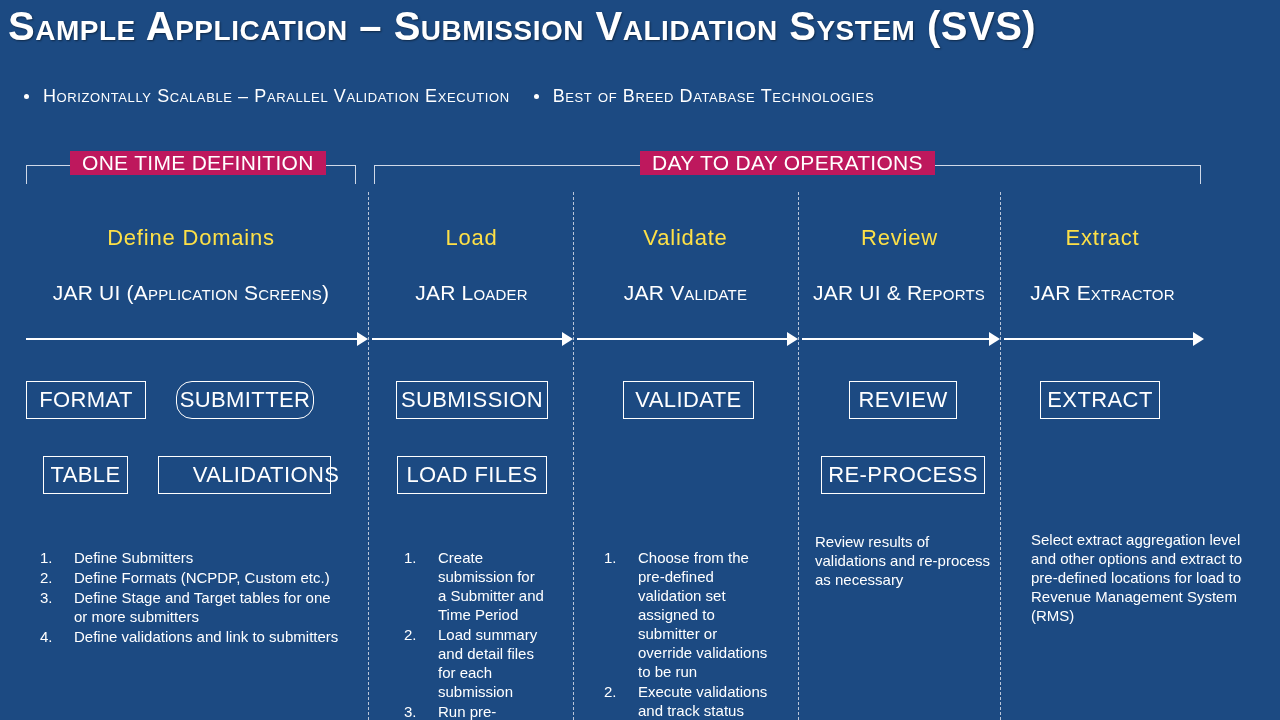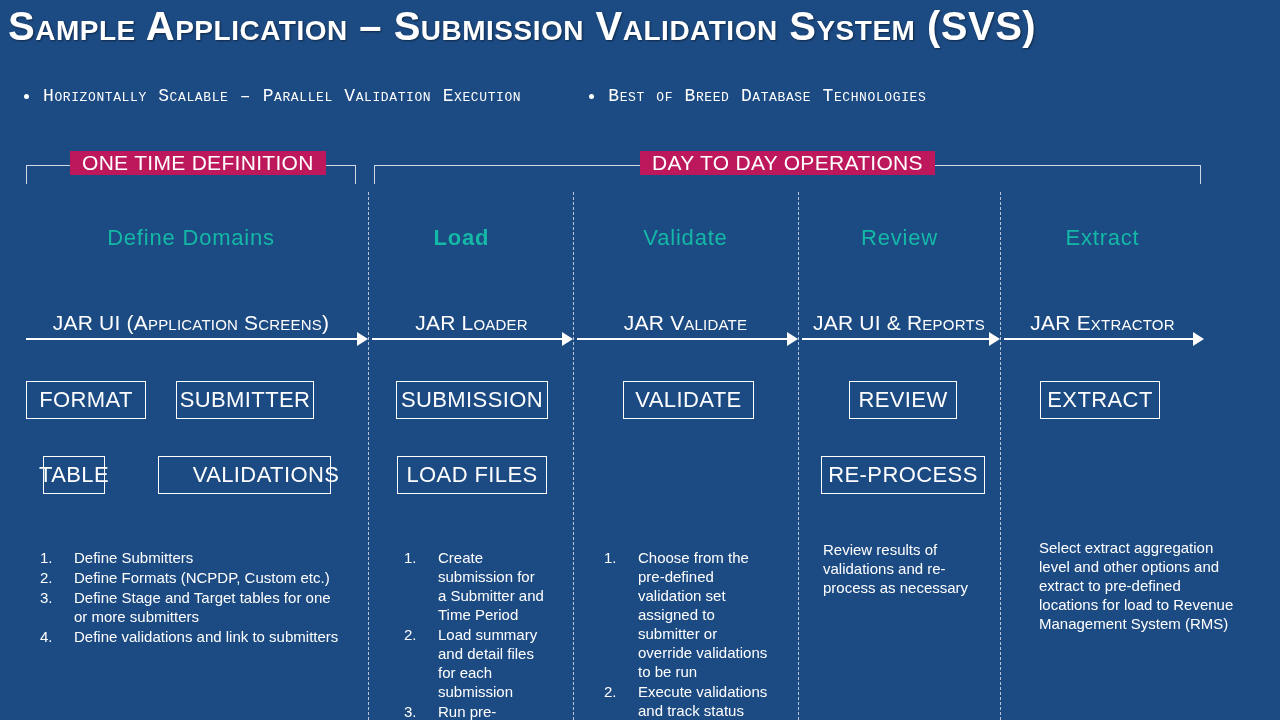--- a/index.html
+++ b/index.html
@@ -16,24 +16,23 @@
   
   .title{
     position:absolute;left:8px;top:4px;width:1240px;
     font-size:40px;letter-spacing:0.5px;font-weight:bold;
     font-variant:small-caps;
     white-space:nowrap;
     text-shadow:1px 1px 2px rgba(0,0,0,.45);
   }
   .subtitle-row{
     position:absolute;left:24px;top:86px;width:1230px;
-    display:flex;align-items:center;gap:68px;
+    display:flex;align-items:center;gap:24px;
     font-size:18px;font-variant:small-caps;letter-spacing:.6px;
     white-space:nowrap;
-    font-family:Liberation Mono, monospace;
   }
   .subtitle-item{display:flex;align-items:center;gap:14px;}
   .bullet-dot{
     width:5px;height:5px;border-radius:50%;background:#ffffff;display:inline-block;
     flex:0 0 auto;
   }
 
   
   .bracket{position:absolute;height:20px;}
   .bracket .bar{
@@ -51,27 +50,27 @@
   }
 
   
   .divider{
     position:absolute;top:192px;width:0;height:528px;
     border-left:1px dashed #b9c6d9;
   }
 
   
   .col-title{
-    position:absolute;font-size:22px;color:#14b8a6;letter-spacing:.8px;
+    position:absolute;font-size:22px;color:#fde047;letter-spacing:.8px;
     text-align:center;white-space:nowrap;
   }
   .col-sub{
     position:absolute;font-size:21px;color:#ffffff;
     font-variant:small-caps;letter-spacing:.2px;
-    text-align:center;white-space:nowrap;margin-top:30px;
+    text-align:center;white-space:nowrap;
   }
 
   
   .arrow{
     position:absolute;height:14px;top:332px;
   }
   .arrow .shaft{
     position:absolute;left:0;top:6px;height:2px;background:#ffffff;
   }
   .arrow .head{
@@ -95,21 +94,21 @@
   }
   .notes ol{
     margin:16px;padding:0;list-style:none;counter-reset:n;
   }
   .notes ol li{
     counter-increment:n;position:relative;padding-left:42px;margin:0 0 1px 0;
   }
   .notes ol li:before{
     content:counter(n) ".";position:absolute;left:8px;top:0;
   }
-  .notes p{margin:8px;}
+  .notes p{margin:0;}
 </style>
 </head>
 <body>
 
 <div id="slide">
 
   <div class="title">Sample Application – Submission Validation System (SVS)</div>
 
   <div class="subtitle-row">
     <span class="subtitle-item">
@@ -135,21 +134,21 @@
     <div class="tick r"></div>
   </div>
   <div class="bracket-label" style="left:640px;">DAY TO DAY OPERATIONS</div>
 
   <div class="divider" style="left:368px;"></div>
   <div class="divider" style="left:573px;"></div>
   <div class="divider" style="left:798px;"></div>
   <div class="divider" style="left:1000px;"></div>
 
   <div class="col-title" style="left:26px;top:225px;width:330px;">Define Domains</div>
-  <div class="col-title" style="left:364px;top:225px;width:195px;font-weight:bold;">Load</div>
+  <div class="col-title" style="left:374px;top:225px;width:195px;">Load</div>
   <div class="col-title" style="left:578px;top:225px;width:215px;">Validate</div>
   <div class="col-title" style="left:803px;top:225px;width:193px;">Review</div>
   <div class="col-title" style="left:1005px;top:225px;width:195px;">Extract</div>
 
   <div class="col-sub" style="left:26px;top:281px;width:330px;">JAR UI (Application Screens)</div>
   <div class="col-sub" style="left:374px;top:281px;width:195px;">JAR Loader</div>
   <div class="col-sub" style="left:578px;top:281px;width:215px;">JAR Validate</div>
   <div class="col-sub" style="left:800px;top:281px;width:198px;">JAR UI &amp; Reports</div>
   <div class="col-sub" style="left:1005px;top:281px;width:195px;">JAR Extractor</div>
 
@@ -168,27 +167,27 @@
   <div class="arrow" style="left:802px;width:198px;">
     <div class="shaft" style="width:187px;"></div>
     <div class="head"></div>
   </div>
   <div class="arrow" style="left:1004px;width:200px;">
     <div class="shaft" style="width:189px;"></div>
     <div class="head"></div>
   </div>
 
   <div class="ebox" style="left:26px;top:381px;width:120px;height:38px;">FORMAT</div>
-  <div class="ebox" style="left:176px;top:381px;width:138px;height:38px;">SUBMITTER</div>
+  <div class="ebox" style="left:176px;top:381px;width:138px;height:38px;border-radius:16px;">SUBMITTER</div>
   <div class="ebox" style="left:396px;top:381px;width:152px;height:38px;">SUBMISSION</div>
   <div class="ebox" style="left:623px;top:381px;width:131px;height:38px;">VALIDATE</div>
   <div class="ebox" style="left:849px;top:381px;width:108px;height:38px;">REVIEW</div>
   <div class="ebox" style="left:1040px;top:381px;width:120px;height:38px;">EXTRACT</div>
 
-  <div class="ebox" style="left:43px;top:456px;width:62px;height:38px;text-align:center;">TABLE</div>
+  <div class="ebox" style="left:43px;top:456px;width:85px;height:38px;text-align:center;">TABLE</div>
   <div class="ebox" style="left:158px;top:456px;width:173px;height:38px;padding-left:43px;">VALIDATIONS</div>
   <div class="ebox" style="left:397px;top:456px;width:150px;height:38px;">LOAD FILES</div>
   <div class="ebox" style="left:821px;top:456px;width:164px;height:38px;">RE-PROCESS</div>
 
   <div class="notes" style="left:16px;top:532px;width:340px;">
     <ol>
       <li>Define Submitters</li>
       <li>Define Formats (NCPDP, Custom etc.)</li>
       <li>Define Stage and Target tables for one or more submitters</li>
       <li>Define validations and link to submitters</li>

